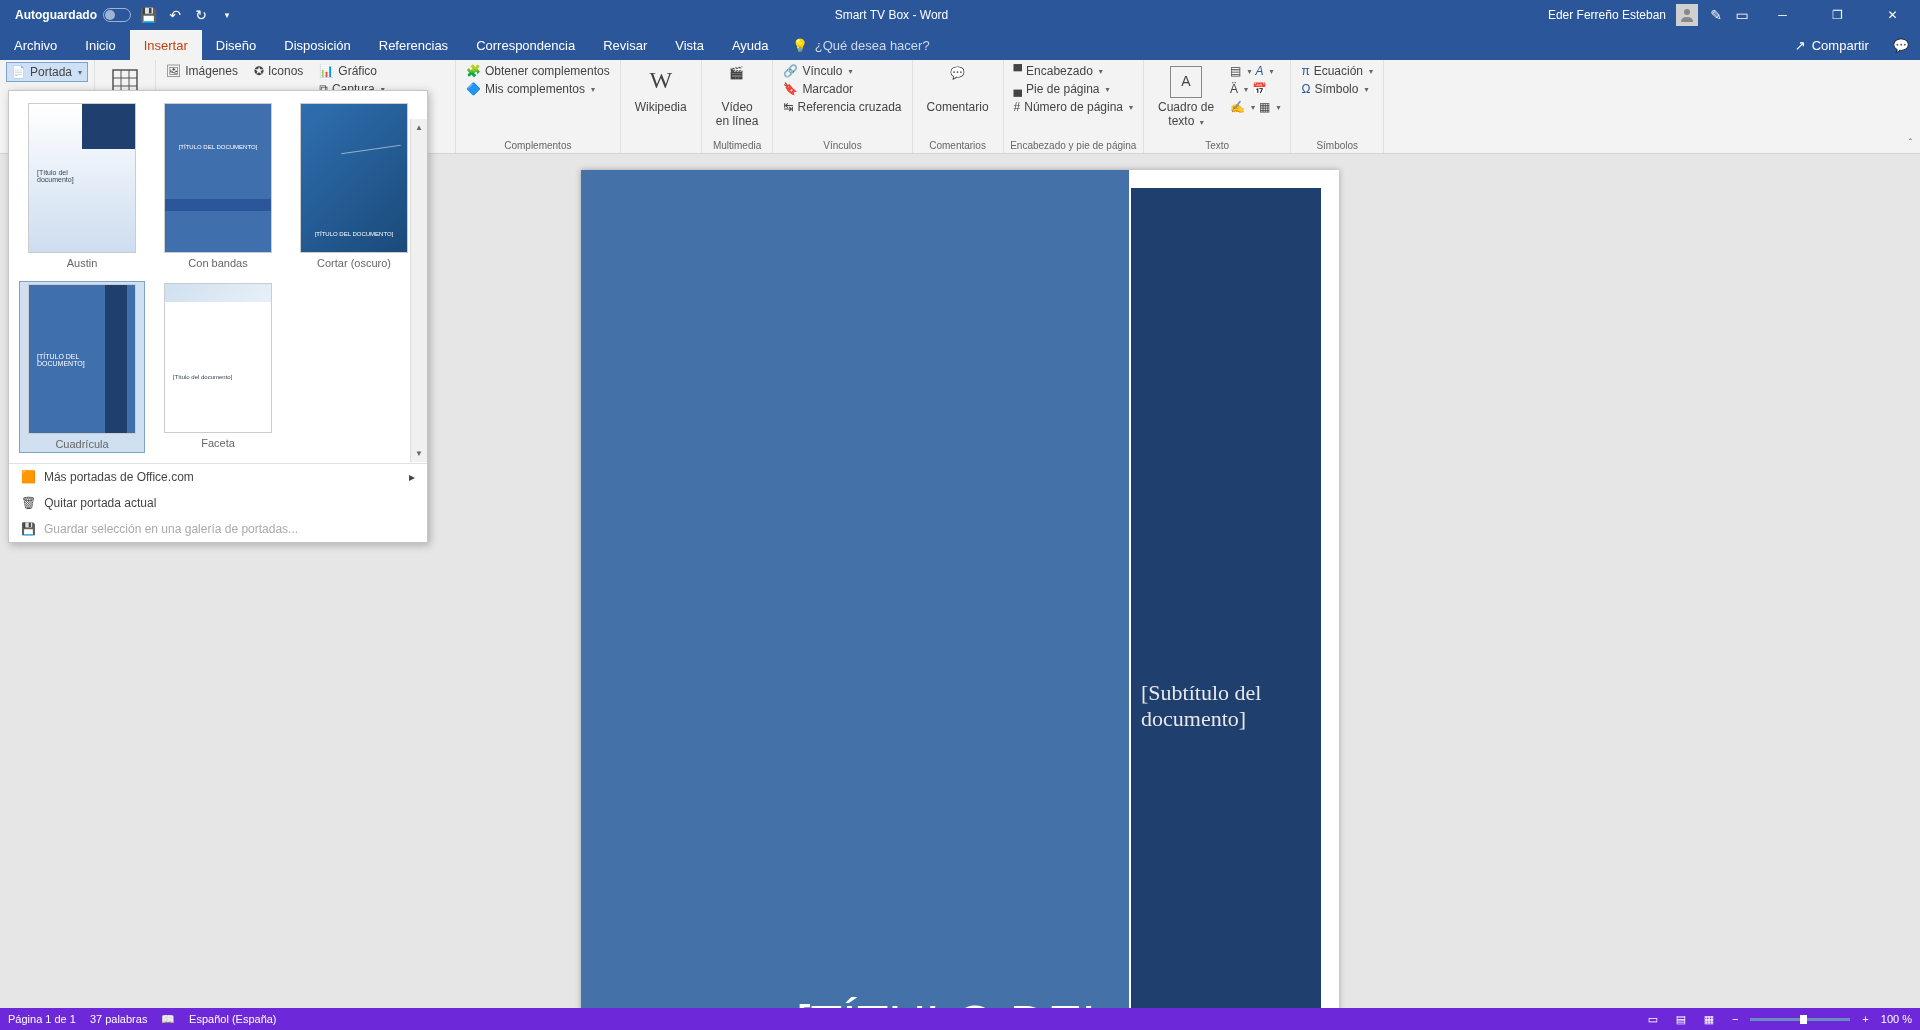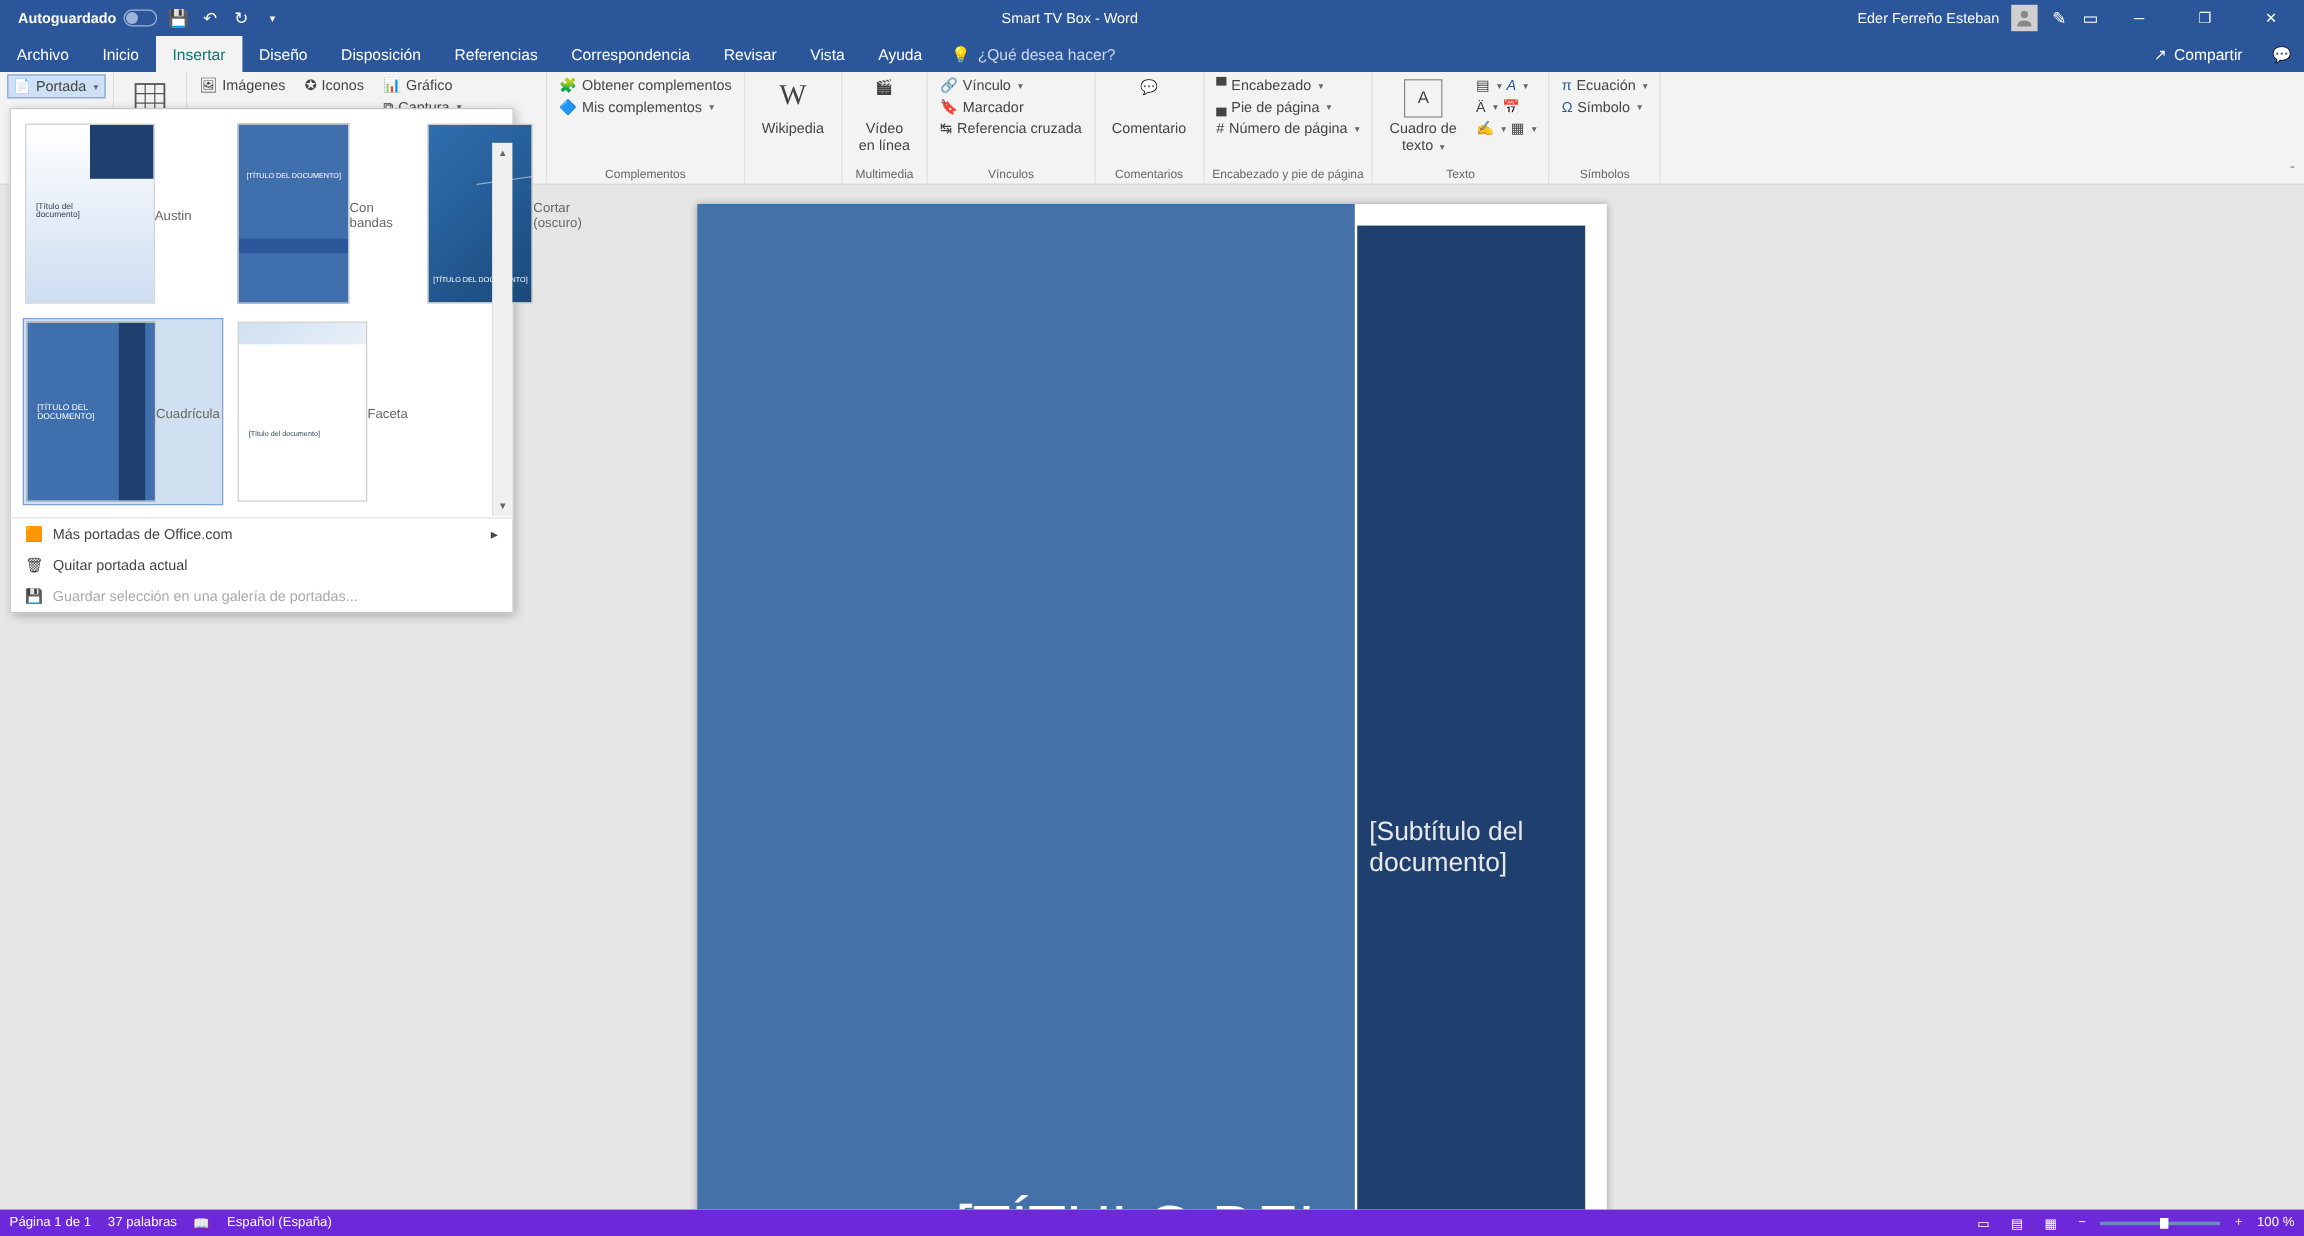--- a/index.html
+++ b/index.html
@@ -13,38 +13,38 @@
 .toggle::after { content: ""; position: absolute; left: 1px; top: 1px; width: 10px; height: 10px; border-radius: 50%; background: #9db4d6; }
 .titlebar .qat-icon { width: 16px; height: 16px; display: inline-flex; align-items: center; justify-content: center; color: #fff; font-size: 14px; cursor: pointer; }
 .titlebar .center { flex: 1; text-align: center; }
 .titlebar .right { display: flex; align-items: center; gap: 10px; padding-right: 5px; }
 .user-avatar { width: 22px; height: 22px; background: #d0d0d0; display: flex; align-items: center; justify-content: center; }
 .win-btn { width: 45px; height: 30px; display: flex; align-items: center; justify-content: center; color: #fff; cursor: pointer; }
 
 
 .menubar { height: 30px; background: #2b579a; display: flex; align-items: center; color: #fff; font-size: 13px; }
 .menubar .tab { padding: 0 14px; height: 30px; display: flex; align-items: center; cursor: pointer; }
-.menubar .tab.active { background: #f3f3f3; color: #0f766e; }
+.menubar .tab.active { background: #f3f3f3; color: #c2410c; }
 .menubar .tell-me { display: flex; align-items: center; gap: 6px; color: #cdd9ec; margin-left: 10px; }
 .menubar .share { margin-left: auto; display: flex; align-items: center; gap: 6px; padding: 0 15px; cursor: pointer; }
 
 
 .ribbon { height: 94px; background: #f3f3f3; border-bottom: 1px solid #d4d4d4; display: flex; position: relative; }
 .ribbon-group { border-right: 1px solid #e0e0e0; padding: 2px 6px 0 6px; display: flex; flex-direction: column; justify-content: space-between; }
 .ribbon-group .group-label { font-size: 10px; color: #666; text-align: center; padding: 2px 0; }
 .ribbon-btn { display: flex; align-items: center; gap: 4px; font-size: 12px; color: #444; padding: 2px 4px; cursor: pointer; white-space: nowrap; }
 .ribbon-big { display: flex; flex-direction: column; align-items: center; justify-content: center; font-size: 12px; color: #444; padding: 4px 8px; cursor: pointer; text-align: center; line-height: 1.2; }
 .ribbon-icon-big { width: 32px; height: 32px; display: inline-block; margin-bottom: 2px; }
 .collapse-ribbon { position: absolute; right: 8px; bottom: 4px; font-size: 10px; color: #666; cursor: pointer; }
 
 
 .dropdown { position: absolute; top: 90px; left: 8px; width: 420px; background: #fff; border: 1px solid #c6c6c6; box-shadow: 2px 2px 8px rgba(0,0,0,0.25); z-index: 100; }
 .dropdown-header { padding: 6px 10px; font-size: 12px; font-weight: 600; color: #555; background: #f5f5f5; }
 .dropdown-grid { display: grid; grid-template-columns: repeat(3, 1fr); gap: 10px; padding: 10px; }
-.cover-item { display: flex; flex-direction: row; align-items: center; cursor: pointer; padding: 2px; }
+.cover-item { display: flex; flex-direction: column; align-items: center; cursor: pointer; padding: 2px; }
 .cover-item.selected { background: #d0e0f0; border: 1px solid #7da2ce; }
 .cover-thumb { width: 108px; height: 150px; border: 1px solid #ccc; background: #fff; position: relative; overflow: hidden; font-size: 6px; }
 .cover-label { font-size: 11px; color: #666; margin-top: 4px; }
 .dropdown-scroll { position: absolute; right: 0; top: 28px; bottom: 80px; width: 17px; background: #f0f0f0; border-left: 1px solid #ddd; }
 .scroll-arrow { height: 17px; text-align: center; font-size: 8px; color: #666; line-height: 17px; cursor: pointer; }
 .dropdown-footer { border-top: 1px solid #e0e0e0; }
 .dropdown-menu-item { display: flex; align-items: center; gap: 8px; padding: 6px 12px; font-size: 12px; color: #444; cursor: pointer; }
 .dropdown-menu-item.disabled { color: #aaa; cursor: default; }
 
 
@@ -65,21 +65,21 @@
 .th-faceta .t1 { position:absolute; top:90px; left:8px; font-size:6px; color:#345; }
 .th-fili { background:#fff; }
 .th-fili .t1 { position:absolute; top:40px; left:0; right:0; text-align:center; color:#345; font-size:6px; }
 
 
 .doc-area { position: absolute; top: 154px; left: 0; right: 0; bottom: 22px; background: #e6e6e6; display: flex; justify-content: center; overflow: hidden; }
 .page { width: 758px; background: #fff; box-shadow: 0 0 6px rgba(0,0,0,0.3); margin-top: 16px; position: relative; height: 1000px; }
 .page-cover-left { position: absolute; inset: 0; right: 210px; background: #4472a8; }
 .page-cover-right { position: absolute; top: 18px; right: 18px; width: 190px; bottom: 0; background: #1f3f6e; }
 .page-title { position: absolute; bottom: 55px; right: 228px; width: 510px; color: #fff; font-size: 52px; font-weight: 300; text-align: right; line-height: 1.15; }
-.page-subtitle { position: absolute; top: 510px; right: 28px; width: 170px; color: #e8e8e8; font-size: 22px; font-weight: 300; }
+.page-subtitle { position: absolute; top: 510px; right: 28px; width: 170px; color: #e8e8e8; font-size: 22px; font-weight: 300; font-family: Liberation Serif, serif; }
 
 
 .statusbar { position: absolute; bottom: 0; left: 0; right: 0; height: 22px; background: #6d28d9; display: flex; align-items: center; color: #fff; font-size: 11px; padding: 0 8px; gap: 14px; }
 .statusbar .right { margin-left: auto; display: flex; align-items: center; gap: 6px; }
 .view-btn { width: 22px; height: 18px; display: flex; align-items: center; justify-content: center; cursor: pointer; }
 .zoom-slider { width: 100px; height: 3px; background: #6a8bc0; position: relative; }
 .zoom-slider::after { content:""; position:absolute; left:50%; top:-3px; width:7px; height:9px; background:#fff; }
 .caret { font-size: 8px; margin-left: 2px; color: #666; }
 </style>
 </head>

